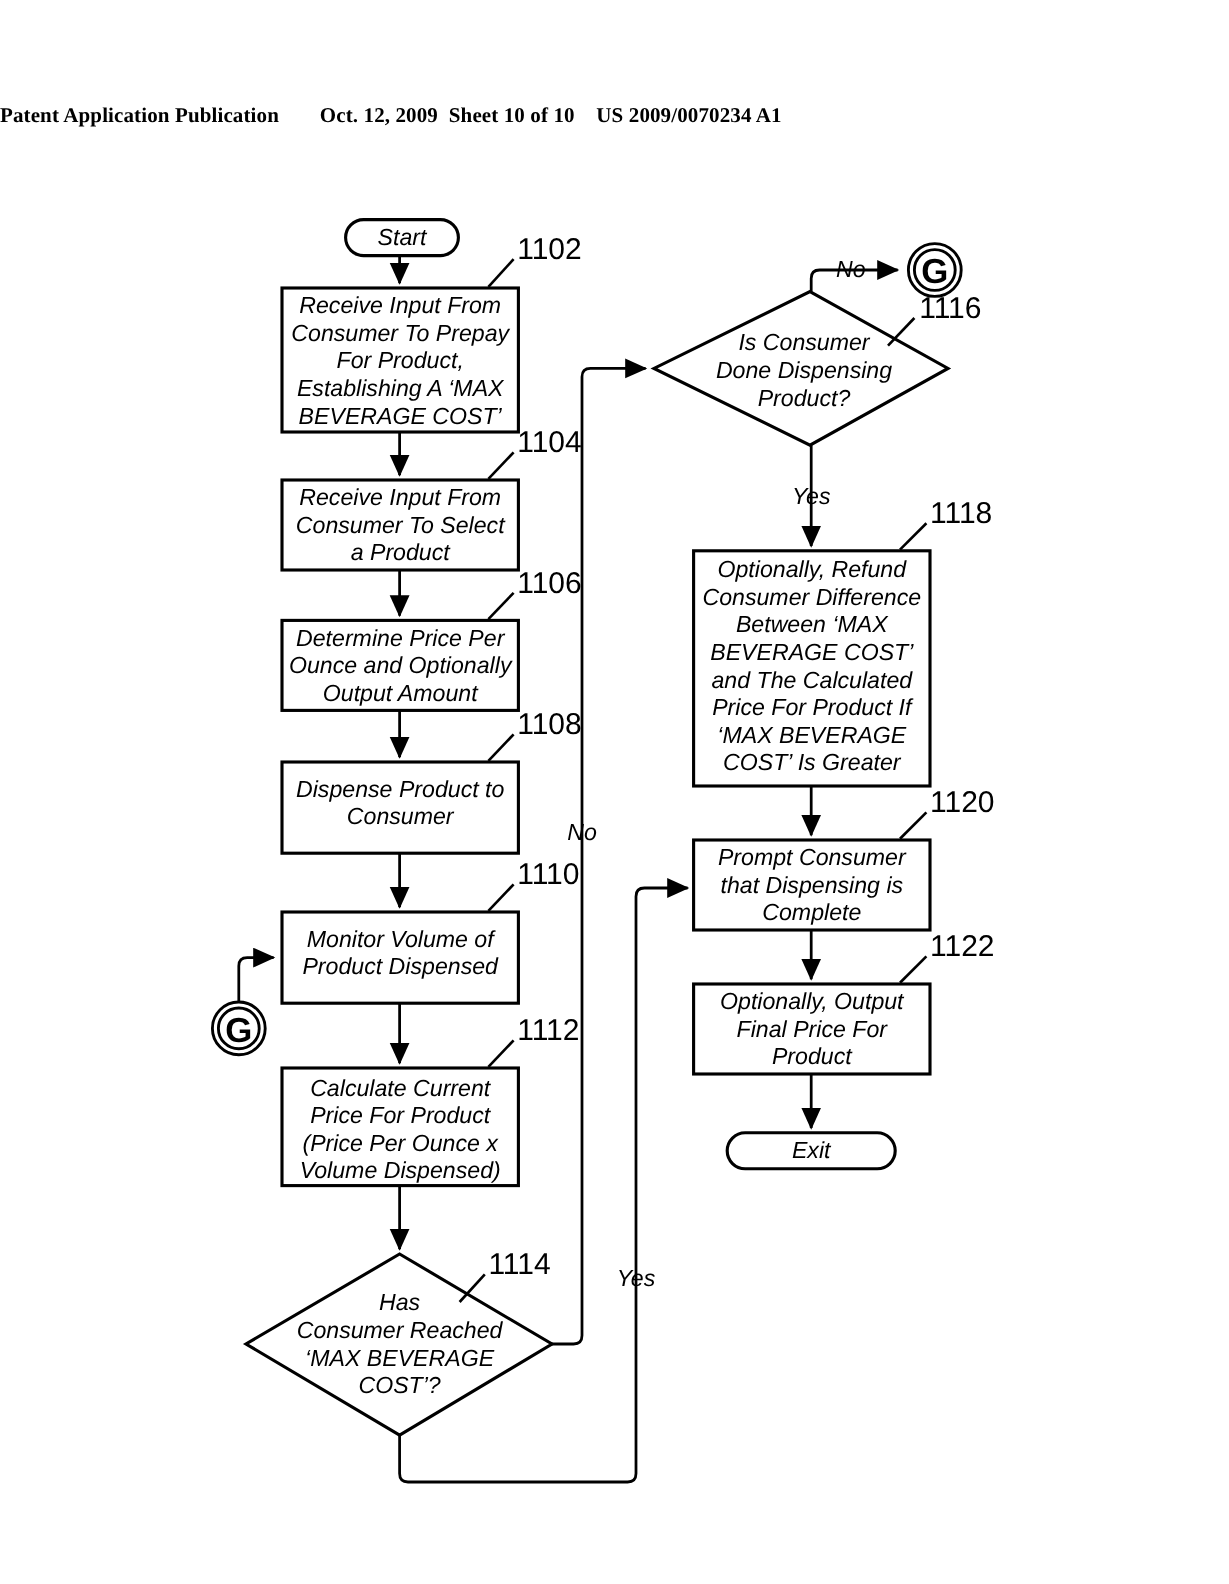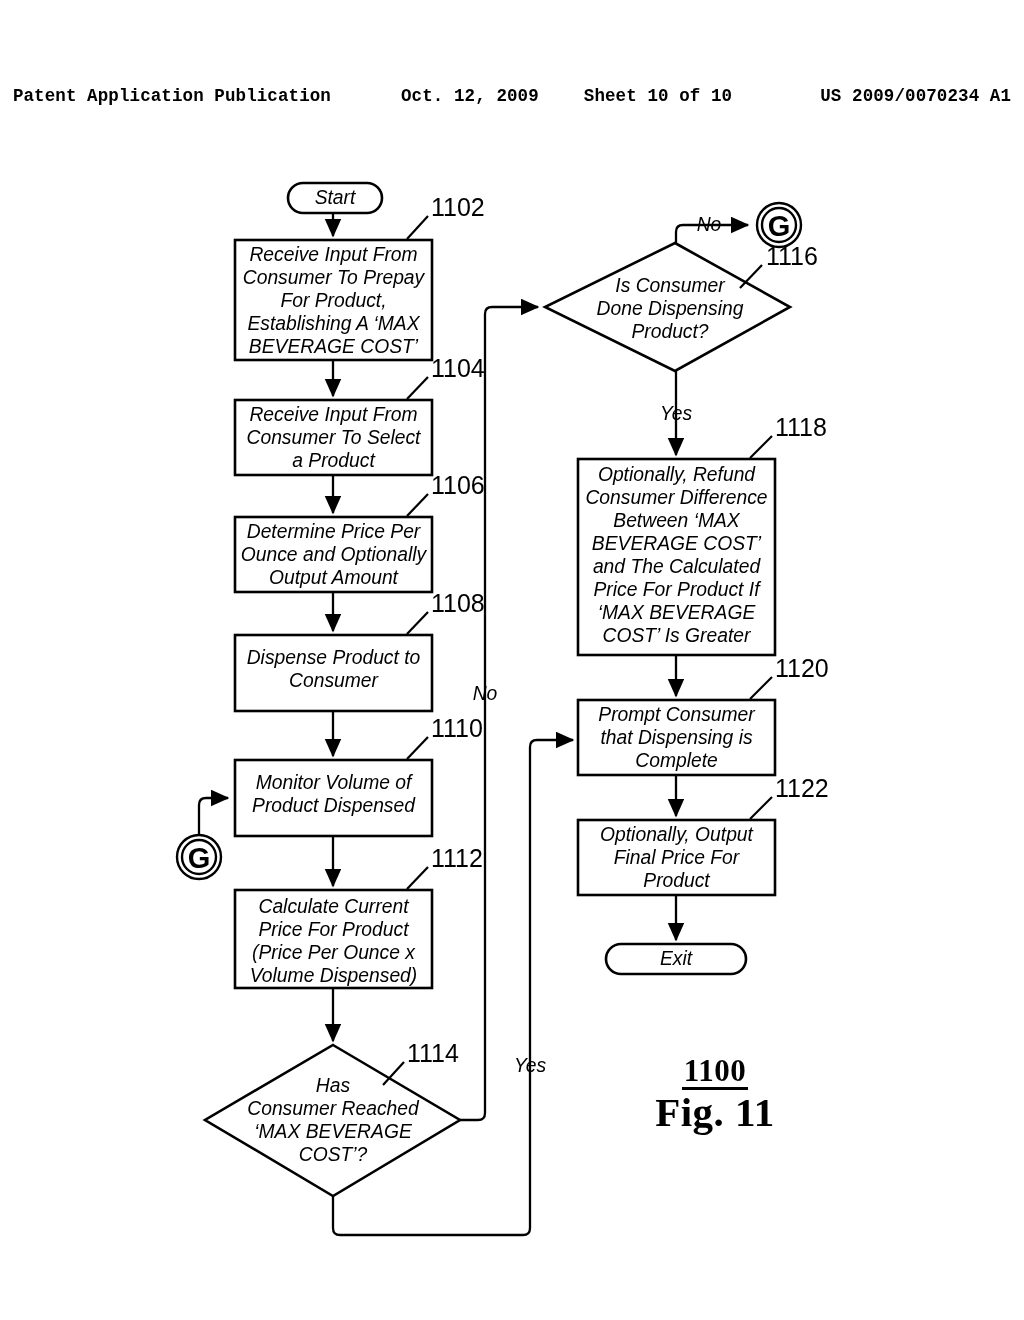--- a/index.html
+++ b/index.html
@@ -22,32 +22,31 @@
     background: #ffffff;
   }
   
   #patent-header {
     position: absolute;
     left: 0;
     top: 86px;
     width: 1024px;
     height: 28px;
     display: flex;
-    justify-content: center;
+    justify-content: flex-start;
     align-items: baseline;
-    font-family: Liberation Mono, monospace;
+    font-family: Liberation Serif, serif;
     font-weight: bold;
     font-size: 17.5px;
     letter-spacing: 0.1px;
     white-space: nowrap;
-    gap: 36px;
   }
   #patent-header .h-pub { margin-right: 34px; }
   #patent-header .h-date { margin-right: 9px; }
-  #patent-header .h-sheet { margin-right: 52px; }
+  #patent-header .h-sheet { margin-right: 18px; }
   #patent-header .h-num { }
 
   
   #fig-caption {
     position: absolute;
     left: 600px;
     top: 1055px;
     width: 230px;
     text-align: center;
     font-family: "Liberation Serif", serif;
@@ -310,18 +309,14 @@
     </g>
     <path class="link" d="M 676 895 L 676 940" marker-end="url(#arrowHead)"></path>
 
     <g>
       <rect class="terminator" x="606" y="944" width="140" height="30" rx="15" ry="15"></rect>
       <text class="termtext" x="676" y="965">Exit</text>
     </g>
 
   </svg>
 
-  <div id="fig-caption">
-    <span class="fig-ref">1100</span>
-    <span class="fig-label">Fig. 11</span>
-  </div>
 
 </div>
 
 </body></html>

